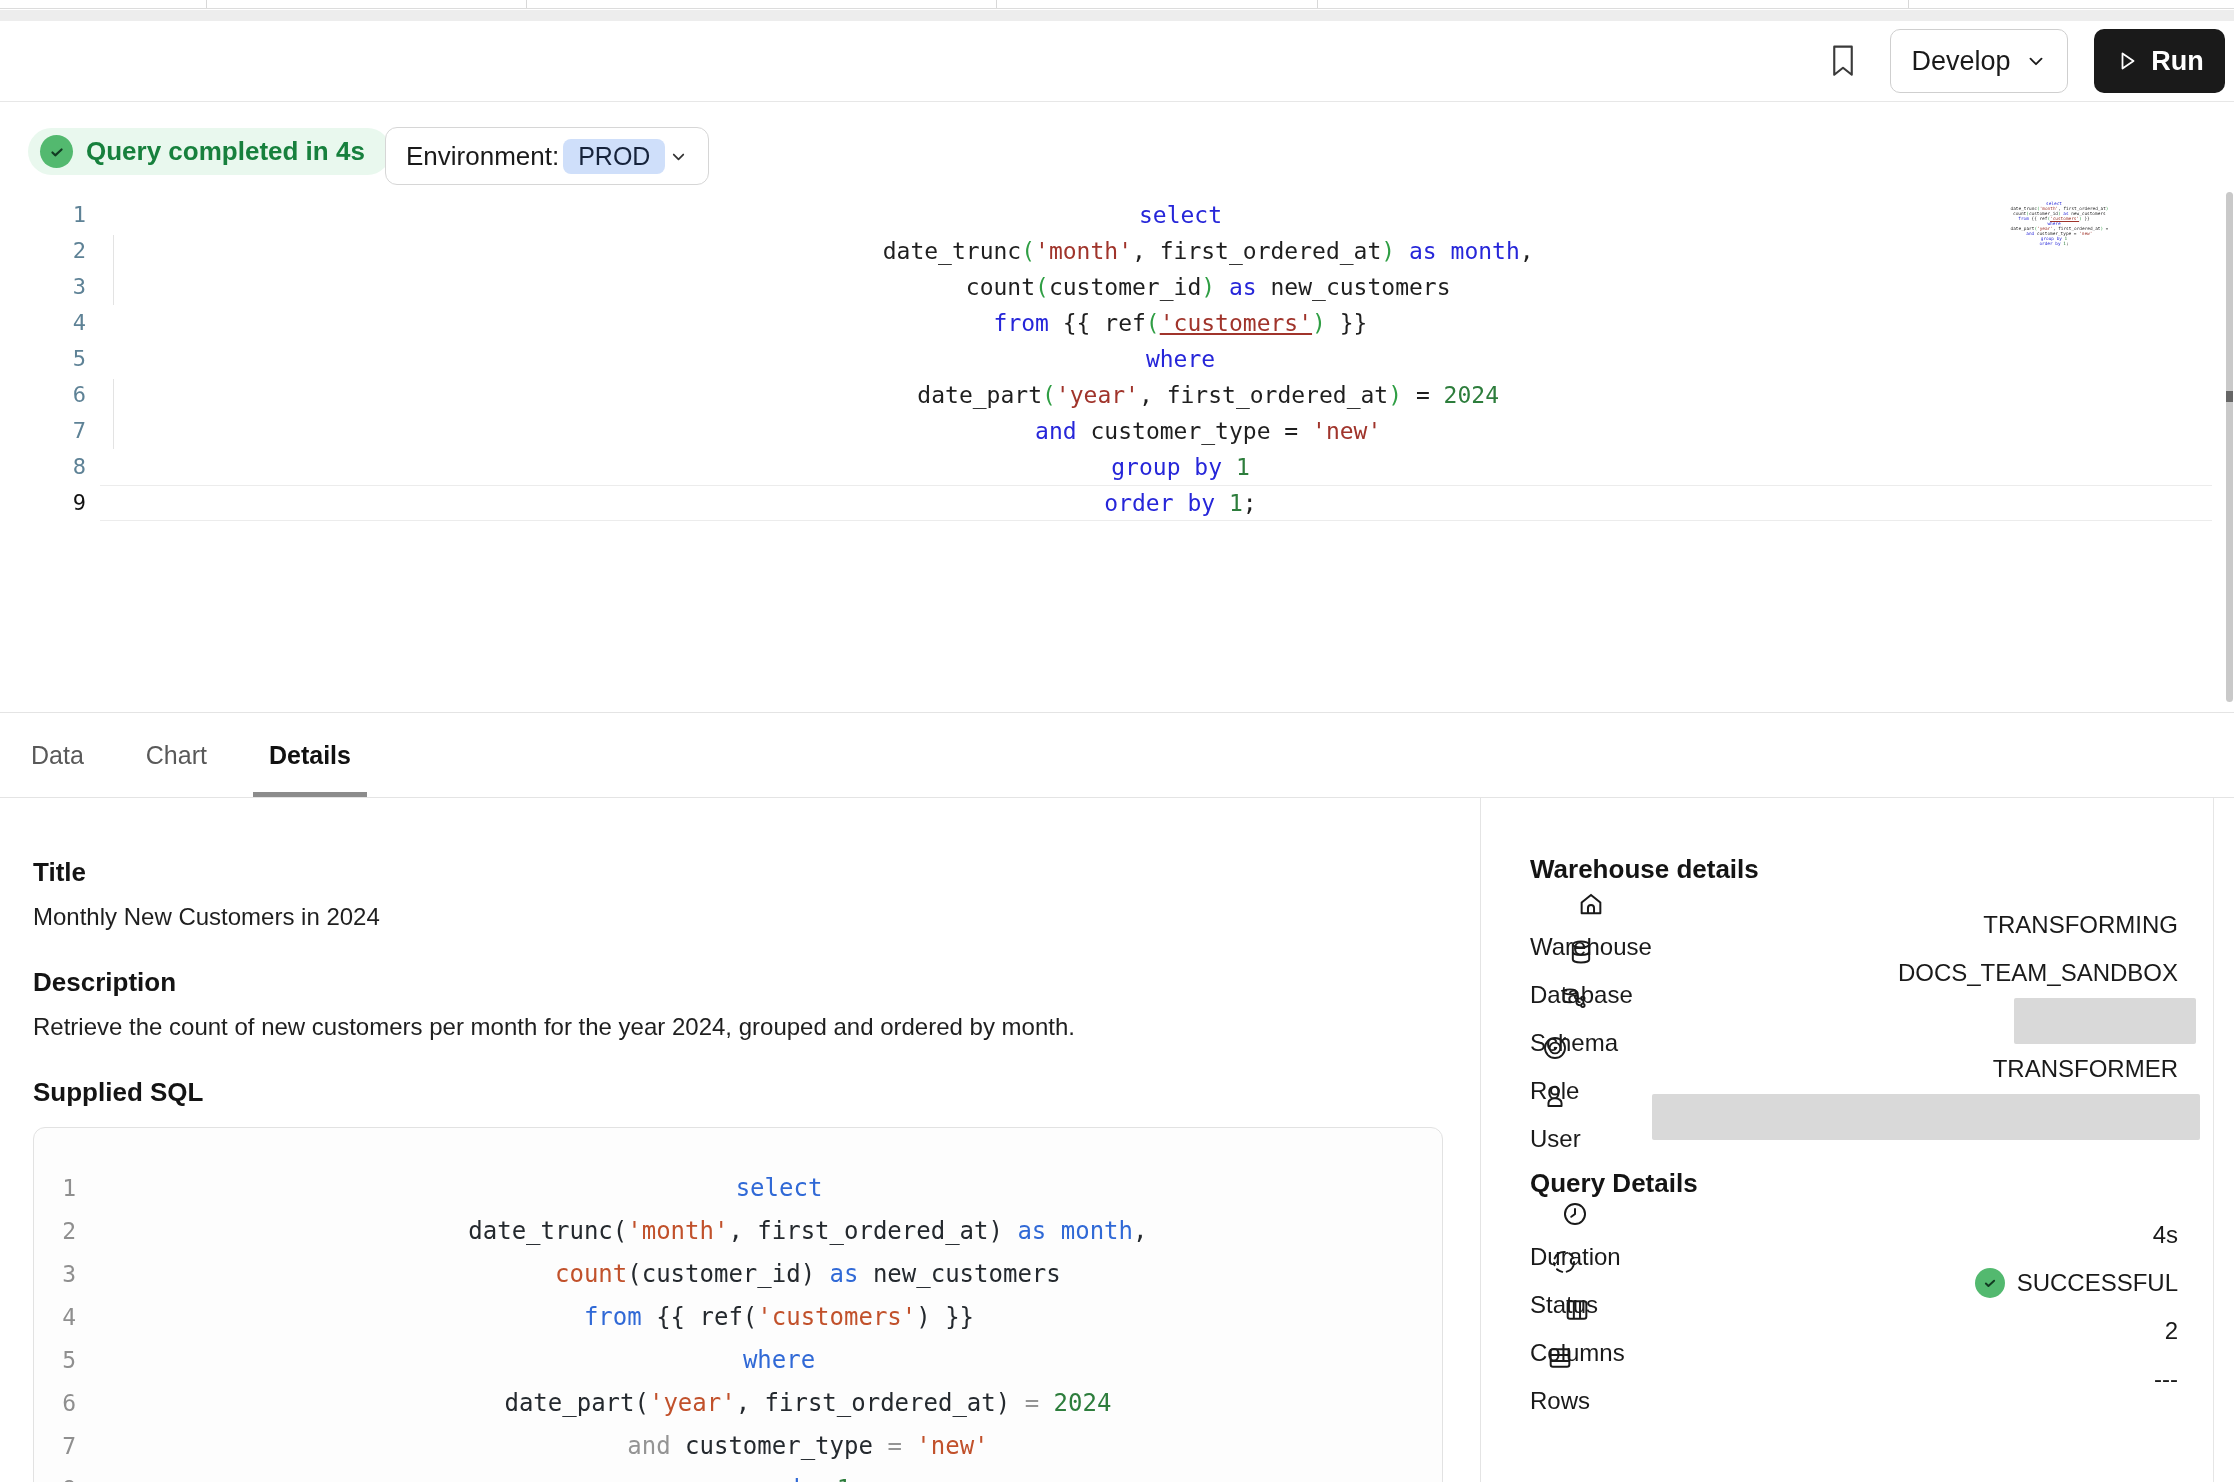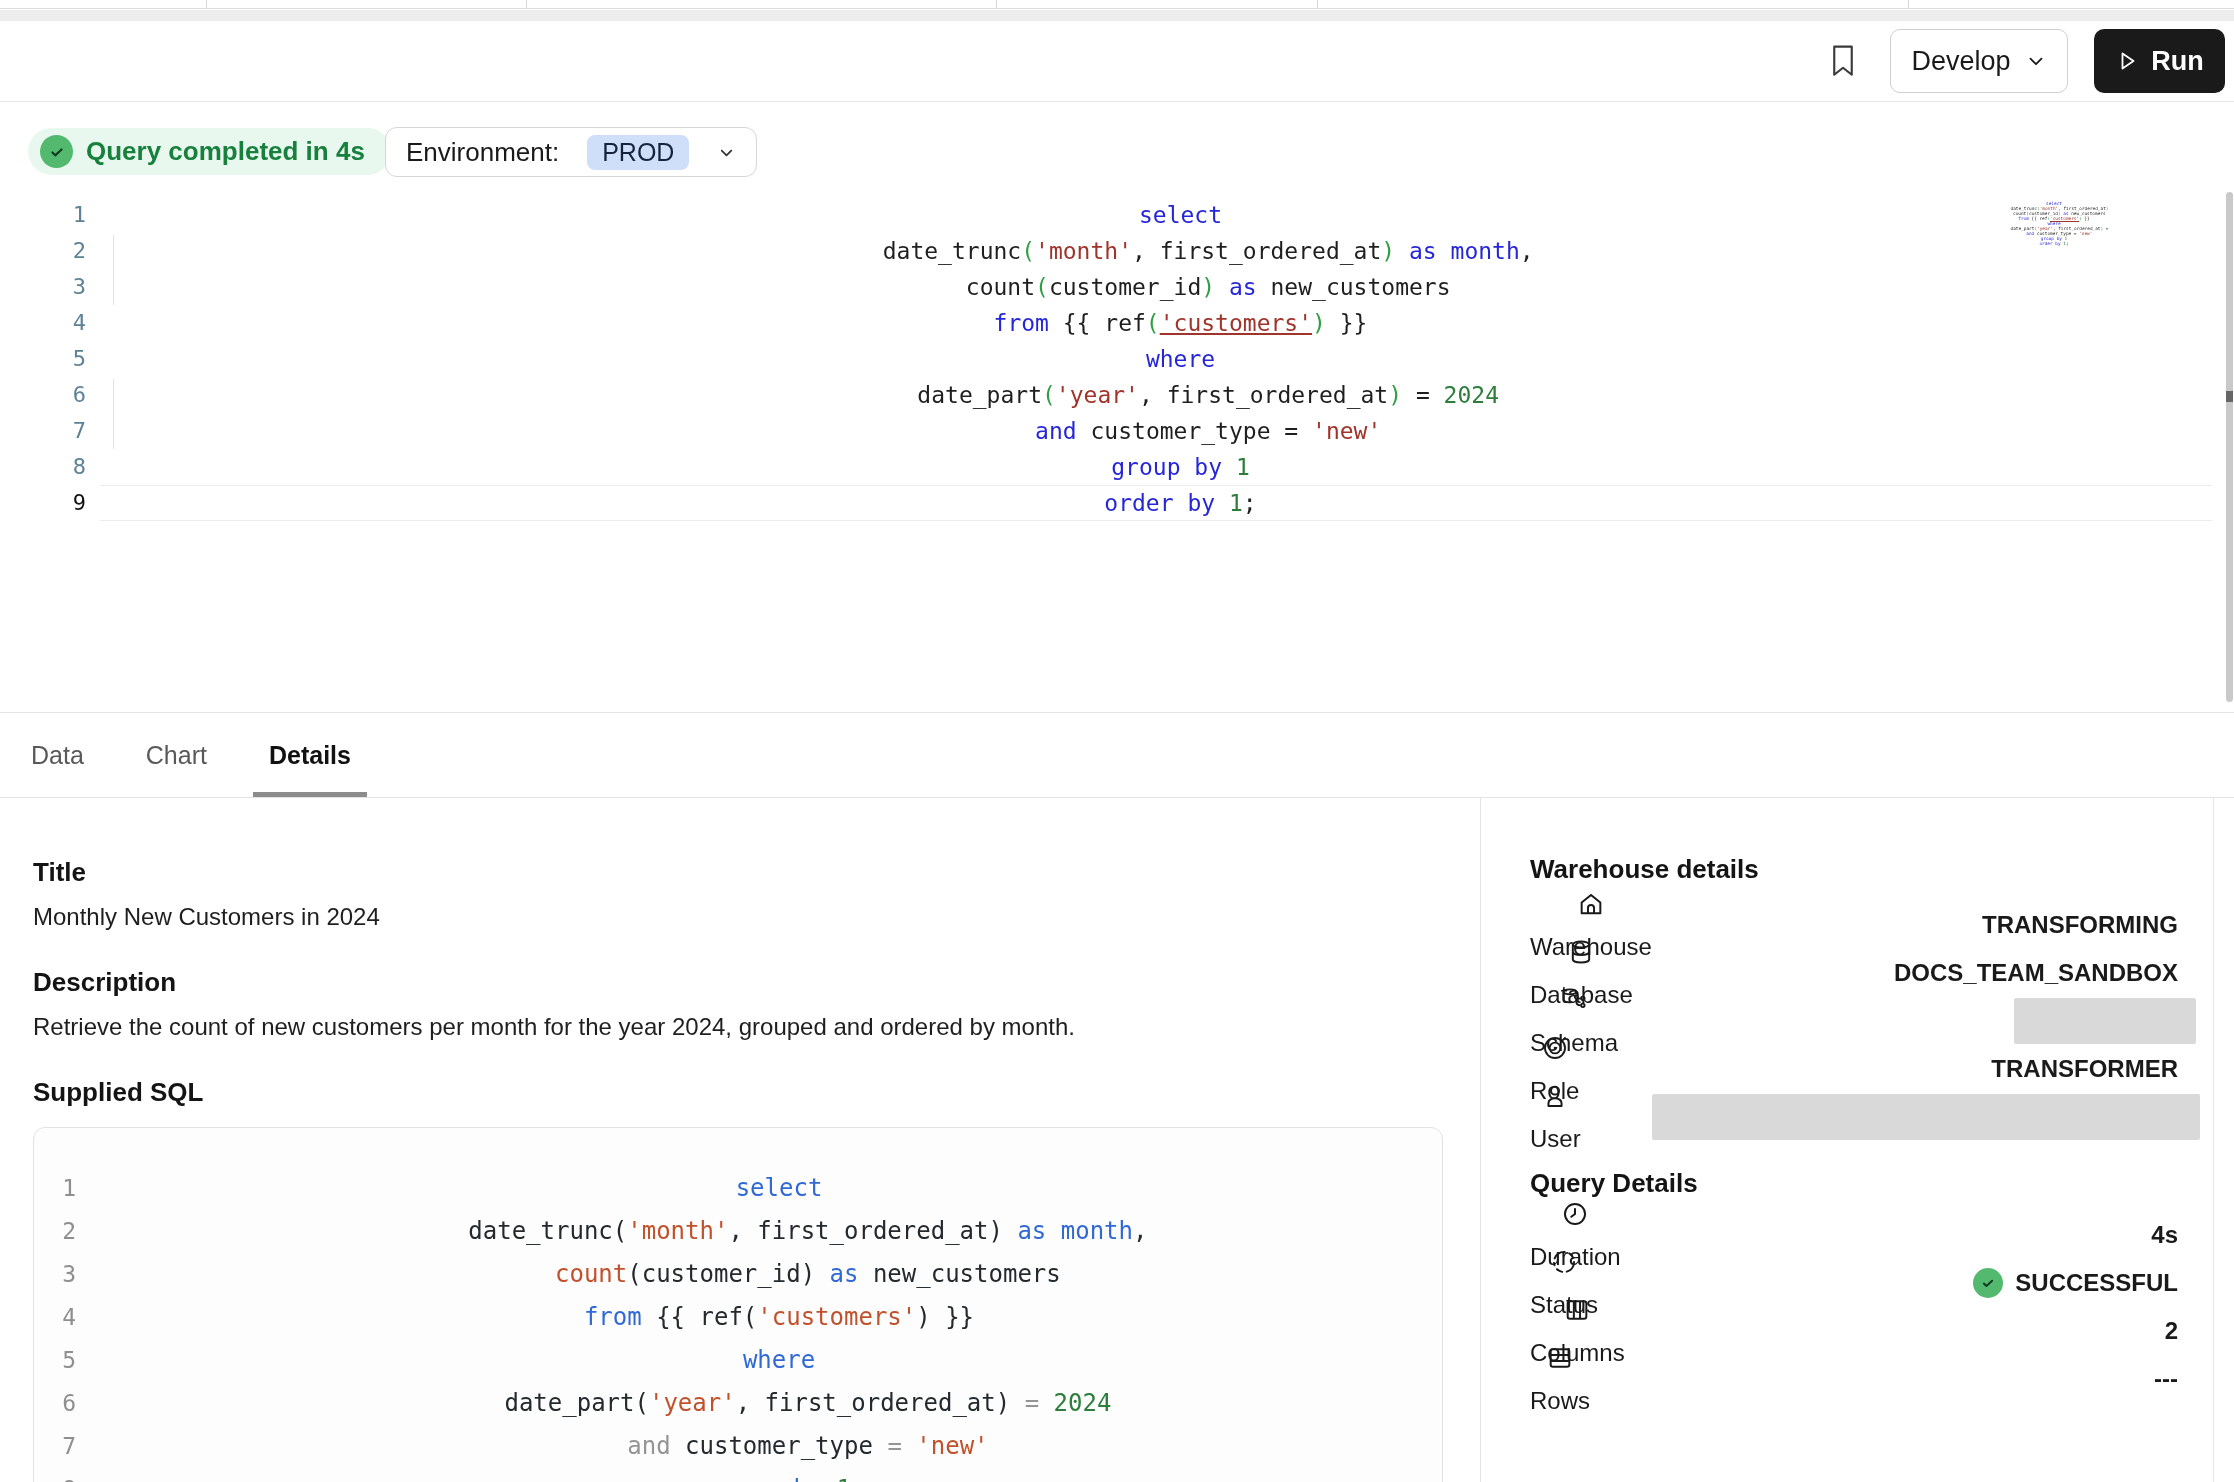--- a/index.html
+++ b/index.html
@@ -23,23 +23,23 @@
                  font-size:27px; color:#1a1a1a; margin-right:26px; cursor:pointer; }
   .btn-run { height:64px; width:131px; background:#1a1a1a; border-radius:10px; color:#fff;
              display:flex; align-items:center; justify-content:center; gap:12px;
              font-size:27px; font-weight:600; margin-right:9px; cursor:pointer; }
 
   
   .status-row { position:absolute; top:103px; left:0; width:2234px; height:92px; background:#fff; }
   .pill-success { position:absolute; left:28px; top:25px; height:47px; padding:0 26px 0 12px;
                   background:#e9f8ee; border-radius:24px; display:flex; align-items:center; gap:13px;
                   color:#17803d; font-size:26px; font-weight:600; }
-  .env-btn { position:absolute; left:385px; top:24px; height:50px; padding:0 20px;
+  .env-btn { position:absolute; left:385px; top:24px; height:58px; padding:0 20px;
              border:1px solid #d6d6d6; border-radius:12px; background:#fff;
-             display:flex; align-items:center; gap:28px; font-size:26px; cursor:pointer; }
+             display:flex; align-items:center; gap:4px; font-size:26px; cursor:pointer; }
   .env-badge { background:#cfdffa; color:#16233b; border-radius:8px; padding:3px 15px; font-size:25px; }
 
   
   .line { display:flex; font-family:"DejaVu Sans Mono", monospace; white-space:pre; }
   .ln { flex:0 0 auto; text-align:right; }
   .lc { flex:1 1 auto;text-align:center; }
 
   
   .editor { position:absolute; top:195px; left:0; width:2234px; height:517px; background:#fff; }
   .editor-code { position:absolute; top:2px; left:0; width:2212px; }
@@ -87,21 +87,21 @@
   .theme-doc .tk-s { color:#c1512b; }
   .theme-doc .tk-f { color:#c1512b; }
   .theme-doc .tk-n { color:#2d7d3c; }
   .theme-doc .tk-g { color:#949494; }
   .theme-doc .tk-t { color:#24292e; }
 
   
   .detail-rows { margin-top:18px; width:648px; }
   .drow { height:48px; display:flex; align-items:center; }
   .drow .lab { display:flex; align-items:center; gap:14px; font-size:24px; color:#1a1a1a;flex-direction:column; }
-  .drow .val { margin-left:auto; font-size:24px; color:#1a1a1a; display:flex; align-items:center; gap:12px;font-weight:bold; }
+  .drow .val { margin-left:auto; font-size:24px; color:#1a1a1a; display:flex; align-items:center; gap:12px; }
   .redact { background:#d9d9d9; height:46px; border-radius:2px; }
   .redact.schema { width:182px; margin-right:-18px; }
   .redact.user { width:548px; margin-right:-22px; }
   .qd-head { margin-top:28px; }
   .icon { display:inline-flex; width:30px; height:30px; align-items:center; justify-content:center; flex:0 0 30px; }
   .check-badge { width:30px; height:30px; border-radius:50%; background:#53b96f; display:inline-flex;
                  align-items:center; justify-content:center; }
   .pill-success .check-badge { width:33px; height:33px; }
   .right-hairline { position:absolute; top:0; bottom:0; right:20px; width:1px; background:#e6e6e6; }
 </style>

